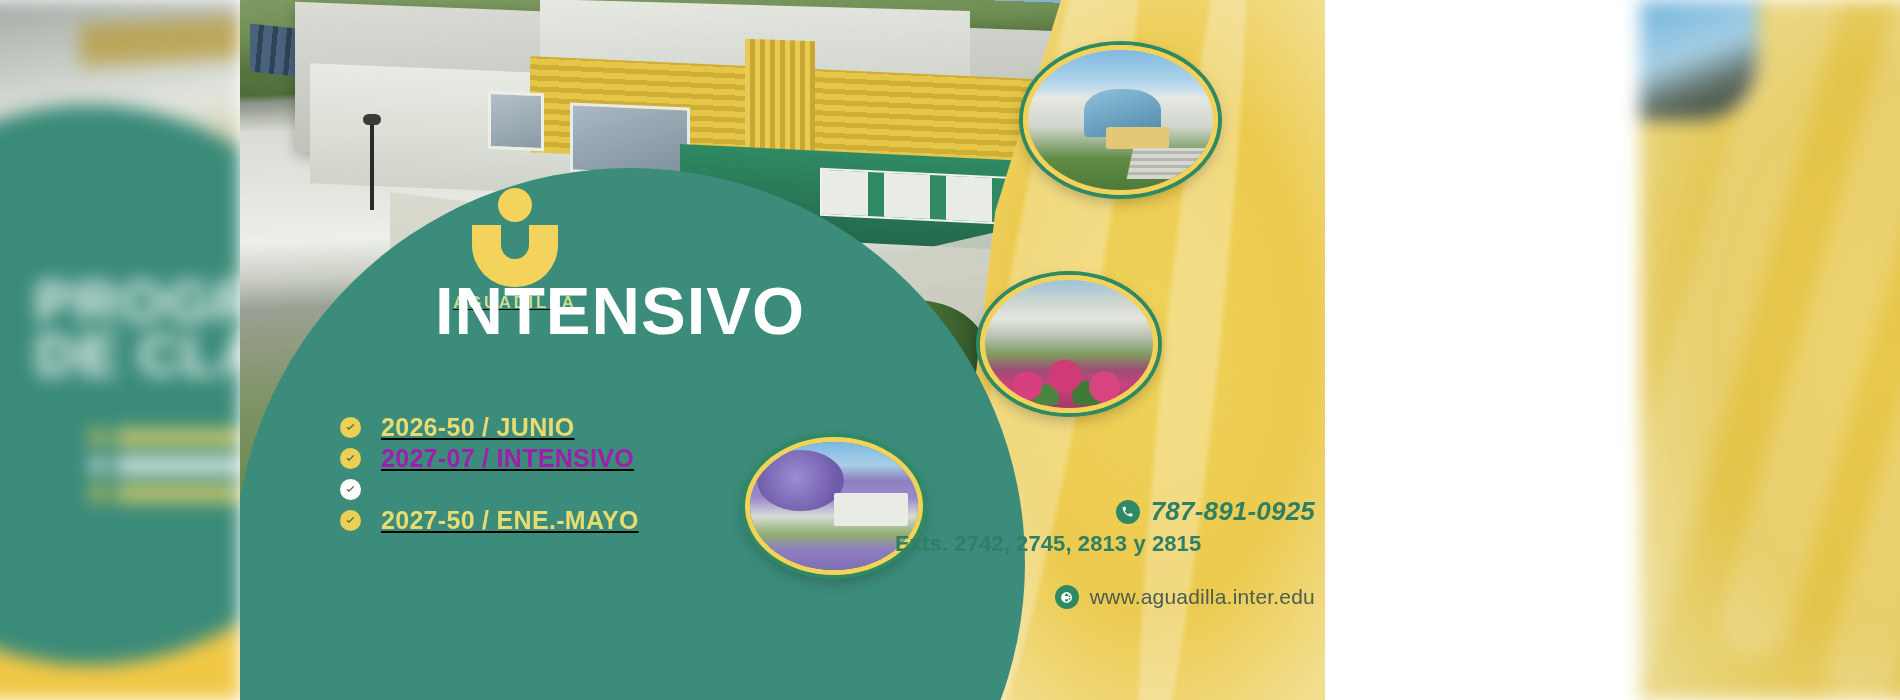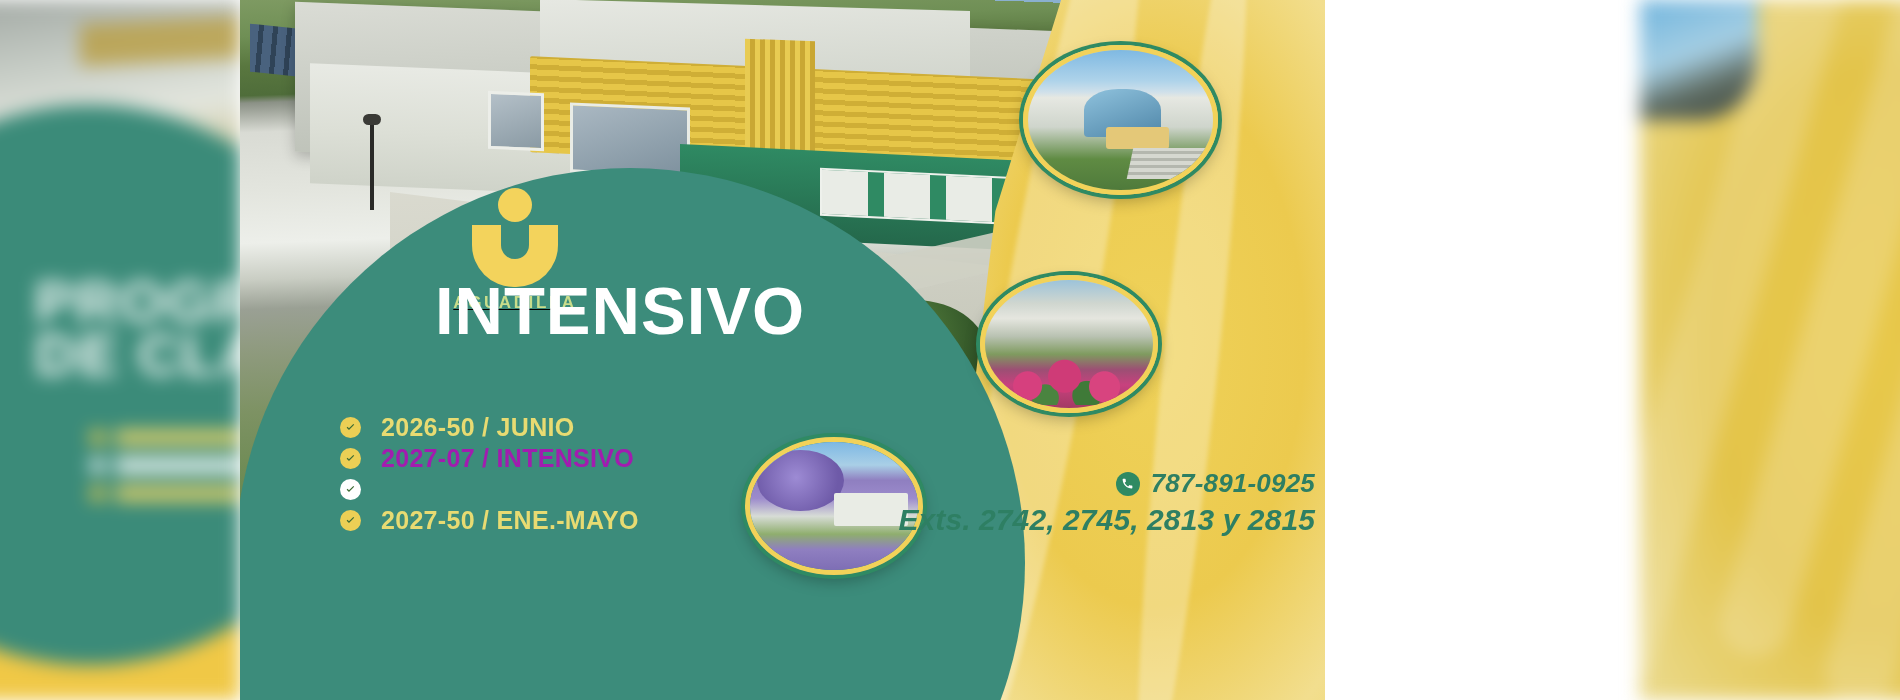--- a/index.html
+++ b/index.html
@@ -226,21 +226,21 @@
   
   .headline{
     position:absolute; left:40px; top:282px; width:680px;
     color:#ffffff; font-weight:900; font-size:67px; line-height:.87;
     letter-spacing:1px; text-align:center;
   }
   .headline .l2{ letter-spacing:3px; }
 
   
   .list{
-    position:absolute; left:100px; top:412px; width:640px;
+    position:absolute; left:100px; top:412px; width:640px;text-decoration:underline;
   }
   .li{
     display:flex; align-items:center; gap:20px; height:31px; margin-bottom:0px;
   }
   .chk{
     width:21px; height:21px; border-radius:50%;
     display:flex; align-items:center; justify-content:center;
     flex:0 0 21px;
   }
   .chk svg{ width:13px; height:13px; }
@@ -300,33 +300,33 @@
     border-radius:50%;
     background:radial-gradient(circle at 45% 45%, #9d8bd4, #6e5aa8 72%);
   }
   #inset-3 .bldg{
     position:absolute; right:6%; top:40%; width:44%; height:26%;
     background:#e9ecE5; border-radius:2px;
   }
 
   
   .contact{
-    position:absolute; left:655px; top:468px; width:420px; text-align:right;
+    position:absolute; left:655px; top:496px; width:420px; 
     color:#2e7f63;
   }
   .c-phone-row{
     display:flex; align-items:center; justify-content:flex-end; gap:11px;
   }
   .c-ic{
     width:24px; height:24px; border-radius:50%; background:#2f8a63;
     display:flex; align-items:center; justify-content:center; flex:0 0 24px;
   }
   .c-ic svg{ width:13px; height:13px; fill:#ffffff; }
   .c-phone{ font-size:26px; font-weight:900; font-style:italic; letter-spacing:.2px; }
-  .c-ext{ font-size:30px; font-weight:900; font-style:italic; margin-top:4px; letter-spacing:.1px; }
+  .c-ext{ font-size:22px; font-weight:900; margin-top:4px; letter-spacing:.1px; }
   .c-web-row{
     display:flex; align-items:center; justify-content:flex-end; gap:11px; margin-top:28px;
   }
   .c-web{ font-size:21px; font-weight:500; color:#4a5d4e; letter-spacing:.2px; }
 </style>
 </head>
 <body>
 
 <div id="stage">
 
@@ -466,16 +466,24 @@
     <div class="contact">
       <div class="c-phone-row">
         <span class="c-ic">
           <svg viewBox="0 0 24 24">
               <path d="M6.6 10.8c1.4 2.8 3.8 5.1 6.6 6.6l2.2-2.2c.3-.3.7-.4 1-.2 1.2.4 2.4.6 3.6.6.6 0 1 .4 1 1V20c0 .6-.4 1-1 1C10.6 21 3 13.4 3 4c0-.6.4-1 1-1h3.5c.6 0 1 .4 1 1 0 1.3.2 2.5.6 3.6.1.4 0 .8-.2 1l-2.3 2.2z"></path>
             </svg>
         </span>
         <span class="c-phone">787-891-0925</span>
       </div>
       <div class="c-ext">Exts. 2742, 2745, 2813 y 2815</div>
+      <div class="c-web-row">
+        <span class="c-ic">
+          <svg viewBox="0 0 24 24">
+              <path d="M12 2a10 10 0 100 20 10 10 0 000-20zm0 2c1.2 0 2.6 2 3.1 5H8.9C9.4 6 10.8 4 12 4zM4.3 11h3.3c.1-1.9.4-3.5.9-4.7A8 8 0 004.3 11zm0 2a8 8 0 004.2 4.7c-.5-1.2-.8-2.8-.9-4.7H4.3zM12 20c-1.2 0-2.6-2-3.1-5h6.2c-.5 3-1.9 5-3.1 5zm3.5-2.3c.5-1.2.8-2.8.9-4.7h3.3a8 8 0 01-4.2 4.7zM16.4 11c-.1-1.9-.4-3.5-.9-4.7a8 8 0 014.2 4.7h-3.3z"></path>
+            </svg>
+        </span>
+        <span class="c-web">www.aguadilla.inter.edu</span>
+      </div>
     </div>
 
   </div>
 </div>
 
 </body></html>

